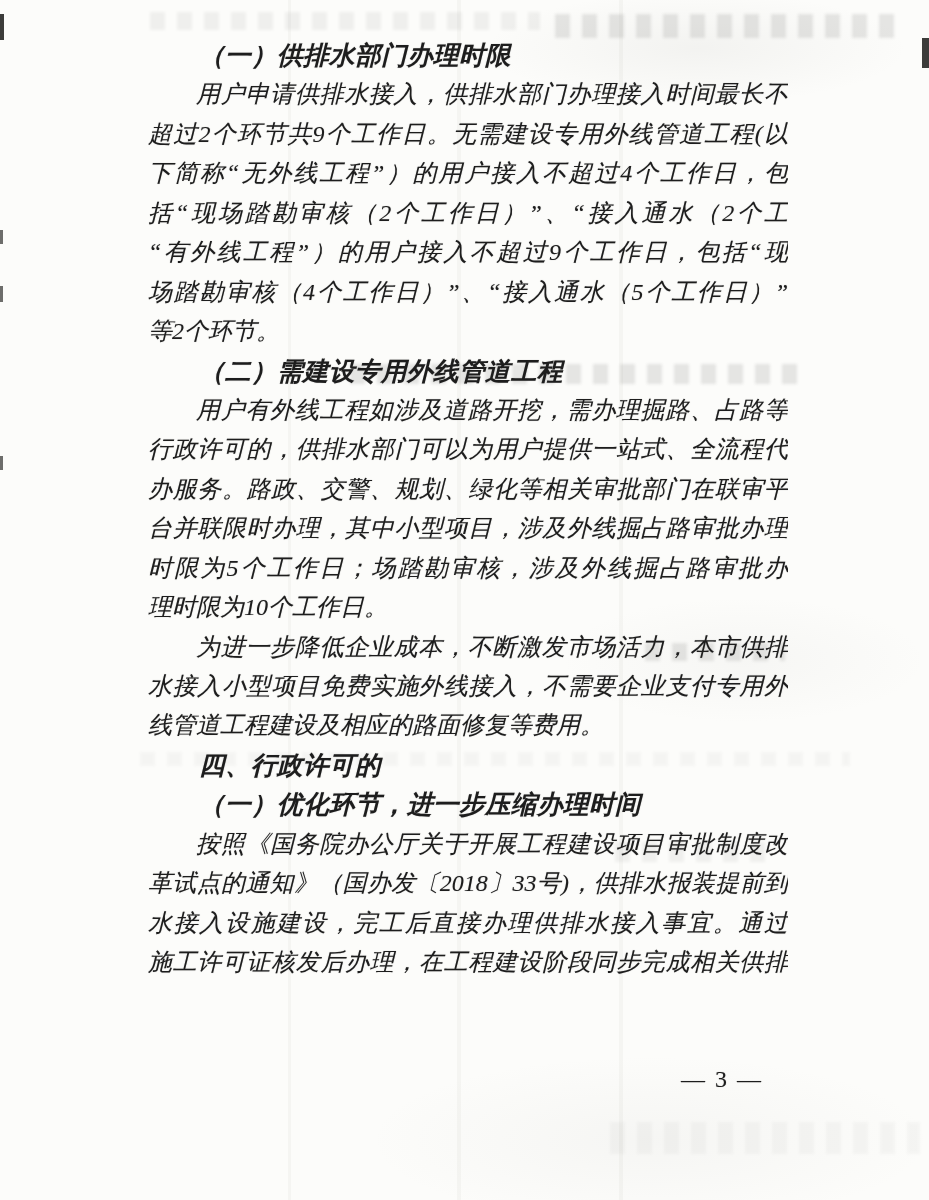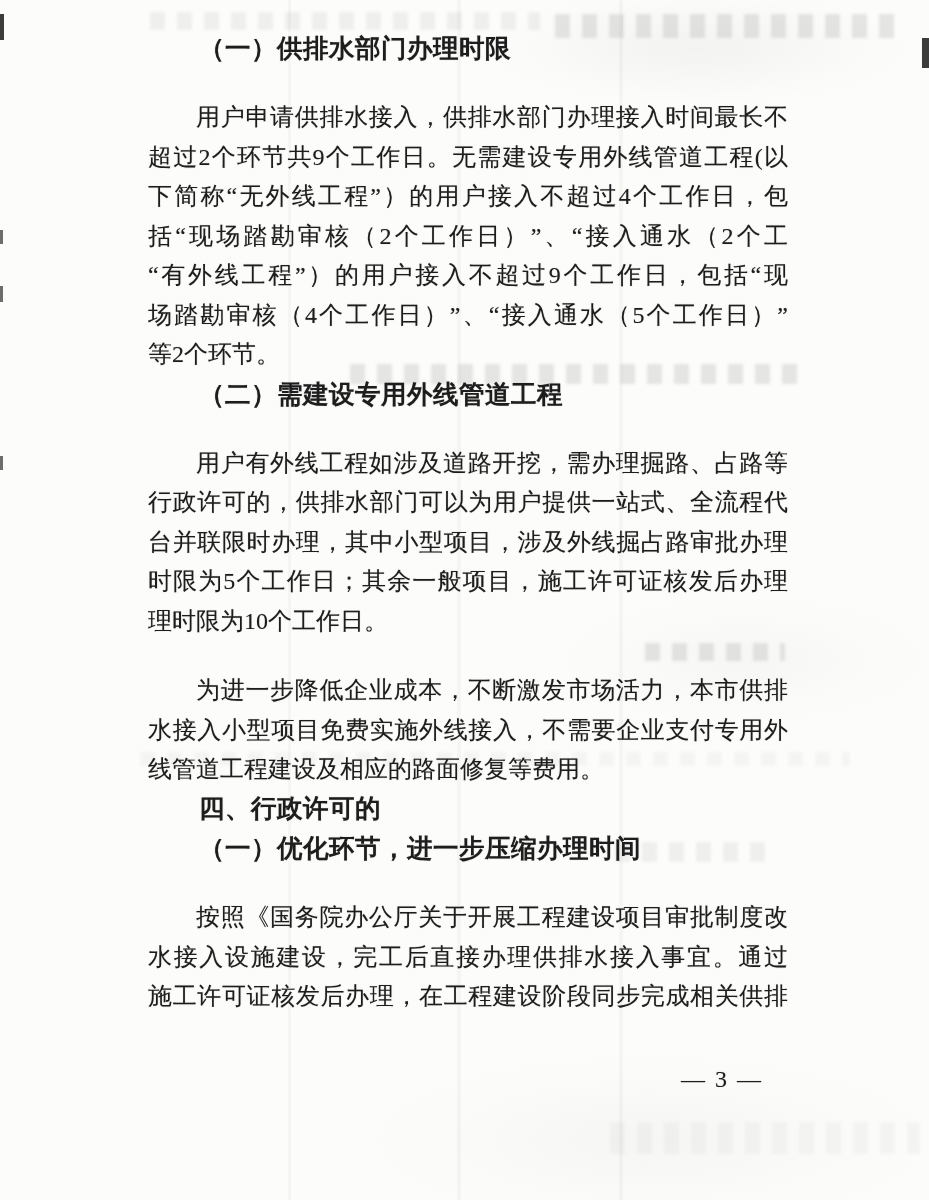--- a/index.html
+++ b/index.html
@@ -24,34 +24,35 @@
     inset: 0;
     background:
       radial-gradient(ellipse 300px 80px at 75% 4%, rgba(160,160,155,.10), transparent 70%),
       radial-gradient(ellipse 260px 90px at 80% 55%, rgba(170,170,165,.07), transparent 70%),
       radial-gradient(ellipse 400px 120px at 70% 95%, rgba(170,170,165,.08), transparent 70%);
     pointer-events: none;
   }
   .text-block {
     position: absolute;
     left: 148px;
-    top: 29px;
+    top: 36px;
     width: 640px;
     font-size: 24px;
     text-shadow: 0 0 1px rgba(45,45,45,.38);
+    font-style: italic;
   }
   .ln {
     height: 39.45px;
     line-height: 39.45px;
     white-space: normal;
     overflow: hidden;
     text-align: justify;
   }
   .ln.full  { text-align-last: justify; }
-  .ln.first { text-align-last: justify; text-indent: 2em; margin-top: 30px; }
+  .ln.first { text-align-last: justify; text-indent: 2em; }
   .ln.last  { text-align-last: left; }
   .ln.heading {
     text-align-last: left;
     text-indent: 2em;
     font-weight: bold;
     font-size: 25.5px;
     letter-spacing: 0.5px;
   }
   .page-number {
     position: absolute;
@@ -122,28 +123,30 @@
       <div class="ln first">用户申请供排水接入，供排水部门办理接入时间最长不</div>
       <div class="ln full">超过2个环节共9个工作日。无需建设专用外线管道工程(以</div>
       <div class="ln full">下简称“无外线工程”）的用户接入不超过4个工作日，包</div>
       <div class="ln full">括“现场踏勘审核（2个工作日）”、“接入通水（2个工</div>
       <div class="ln full">“有外线工程”）的用户接入不超过9个工作日，包括“现</div>
       <div class="ln full">场踏勘审核（4个工作日）”、“接入通水（5个工作日）”</div>
       <div class="ln last">等2个环节。</div>
       <div class="ln heading">（二）需建设专用外线管道工程</div>
       <div class="ln first">用户有外线工程如涉及道路开挖，需办理掘路、占路等</div>
       <div class="ln full">行政许可的，供排水部门可以为用户提供一站式、全流程代</div>
+      <div class="ln full">办服务。路政、交警、规划、绿化等相关审批部门在联审平</div>
       <div class="ln full">台并联限时办理，其中小型项目，涉及外线掘占路审批办理</div>
-      <div class="ln full">时限为5个工作日；其余一般项目，施工许可证核发后办理</div>
+      <div class="ln full">时限为5个工作日；场踏勘审核，涉及外线掘占路审批办</div>
       <div class="ln last">理时限为10个工作日。</div>
       <div class="ln first">为进一步降低企业成本，不断激发市场活力，本市供排</div>
       <div class="ln full">水接入小型项目免费实施外线接入，不需要企业支付专用外</div>
       <div class="ln last">线管道工程建设及相应的路面修复等费用。</div>
       <div class="ln heading">四、行政许可的</div>
       <div class="ln heading">（一）优化环节，进一步压缩办理时间</div>
       <div class="ln first">按照《国务院办公厅关于开展工程建设项目审批制度改</div>
+      <div class="ln full">革试点的通知》（国办发〔2018〕33号)，供排水报装提前到</div>
       <div class="ln full">水接入设施建设，完工后直接办理供排水接入事宜。通过</div>
       <div class="ln full">施工许可证核发后办理，在工程建设阶段同步完成相关供排</div>
     </div>
 
   <div class="page-number">— 3 —</div>
 
 </div>
 
 </body></html>

